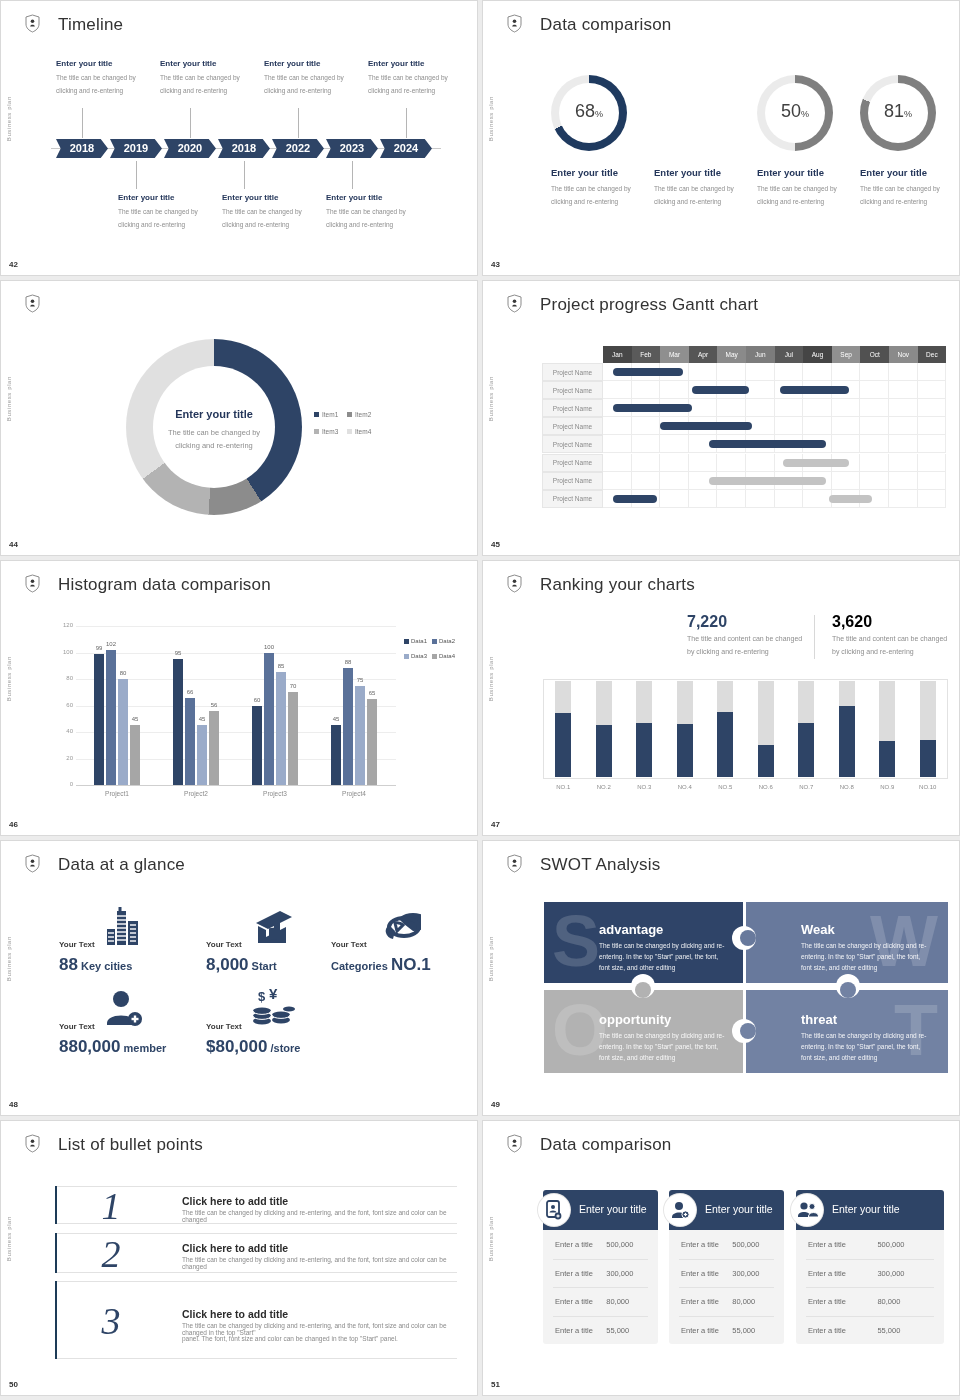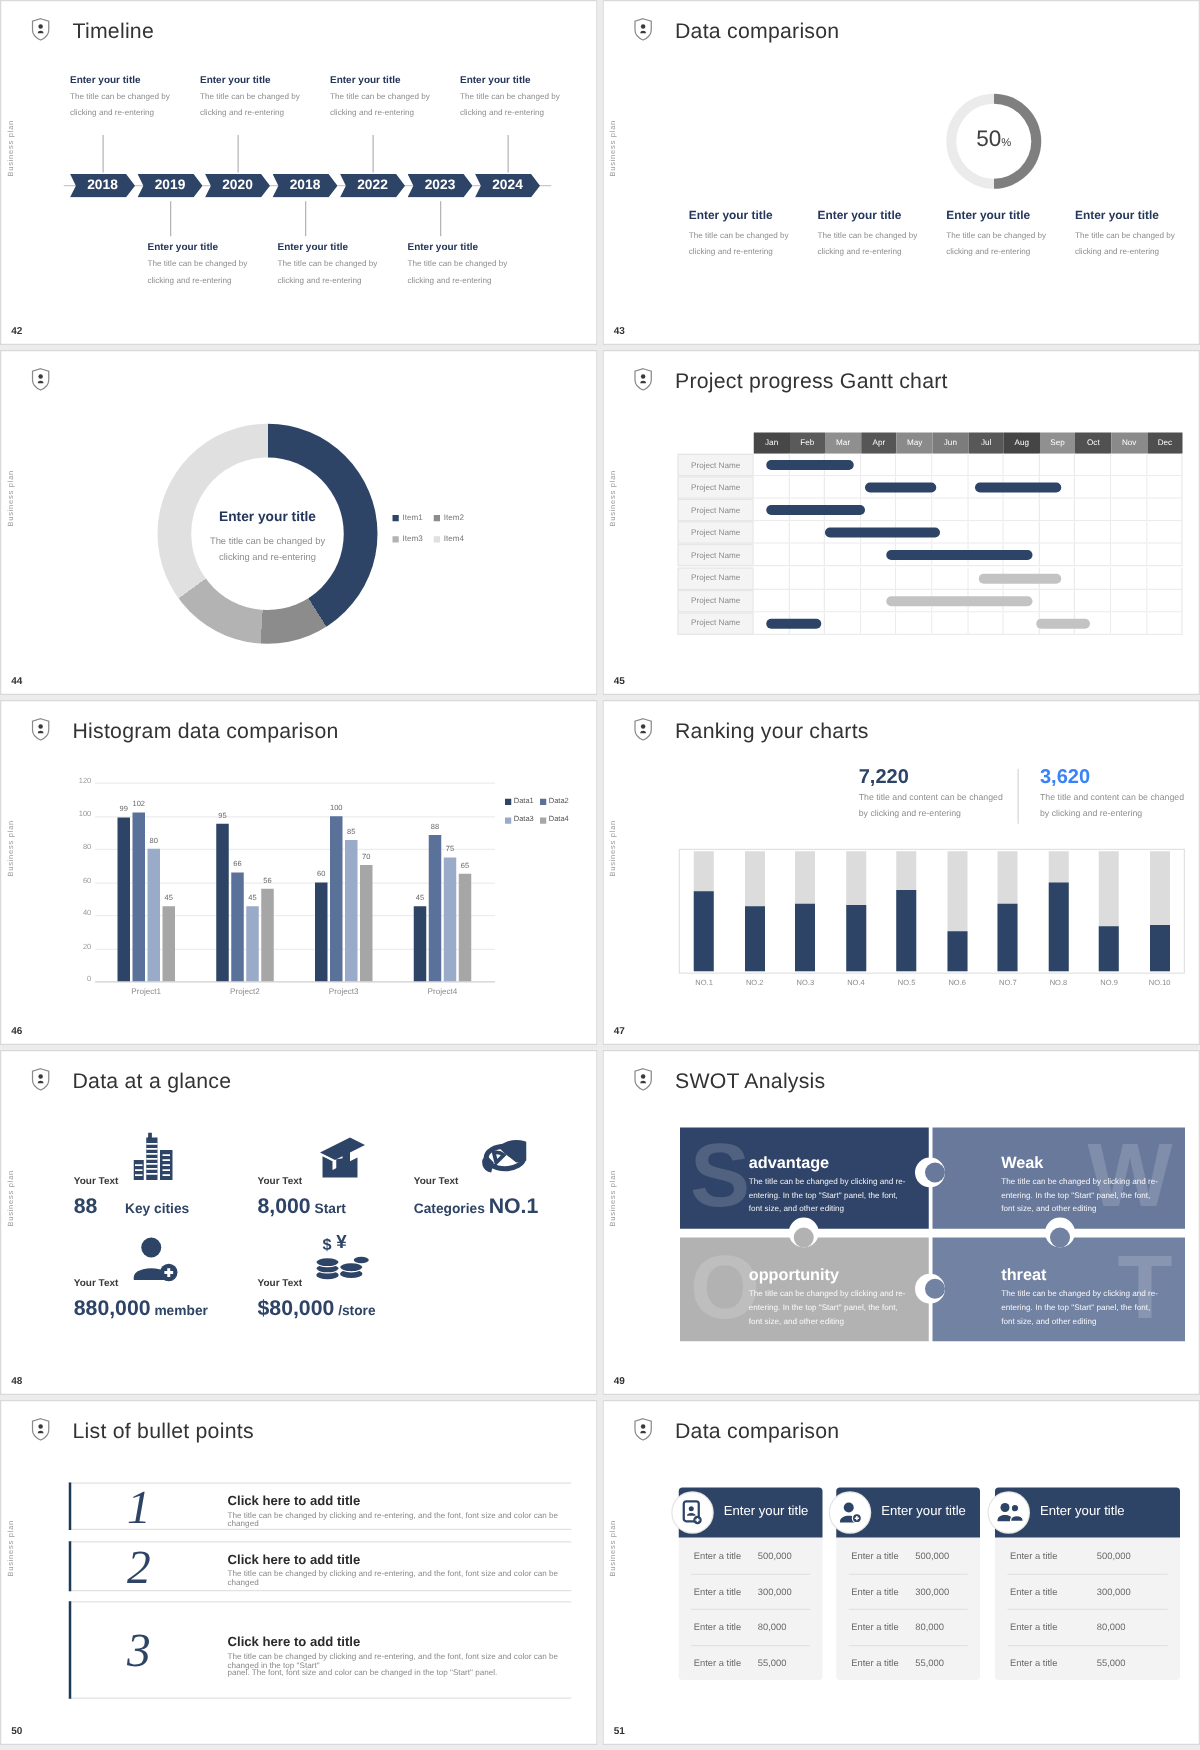--- a/index.html
+++ b/index.html
@@ -92,38 +92,46 @@
 
   <section class="slide">
     <span class="logo"><svg width="15" height="19" viewBox="0 0 15 19">
           <path d="M7.5 1 L14 3 v7 c0 4 -3 6.5 -6.5 8 C4 16.5 1 14 1 10 V3 Z" fill="#fff" stroke="#8a8a8a" stroke-width="1"></path>
           <circle cx="7.5" cy="7.2" r="1.8" fill="#3a3a3a"></circle>
           <path d="M5.2 12.6 c0-2.6 4.6-2.6 4.6 0 z" fill="#3a3a3a"></path>
         </svg></span>
     <span class="brand-v">Business plan</span>
     <h2 class="slide-title">Data comparison</h2>
     <div class="content" id="c-rings">
+        <div class="abs" style="left: 68px; top: 74px; width: 76px; height: 76px; border-radius: 50%; background: conic-gradient(rgb(31, 58, 95) 0deg, rgb(31, 58, 95) 68%, rgb(235, 235, 235) 68%, rgb(235, 235, 235) 100%);">
+          <div class="abs hole" style="left: 8px; top: 8px; width: 60px; height: 60px;"></div>
+          <div class="abs" style="left: 0px; top: 26px; width: 76px; text-align: center; color: rgb(64, 64, 64);"><span style="font-size: 18px;">68</span><span style="font-size: 9px;">%</span></div>
+        </div>
         <div class="abs" style="left: 68px; top: 166px; width: 95px;">
           <div class="abs t-title" style="position: relative; font-size: 9.5px;">Enter your title</div>
           <div class="abs t-desc" style="position: relative; margin-top: 4px;">The title can be changed by</div>
           <div class="abs t-desc" style="position: relative;">clicking and re-entering</div>
         </div>
         <div class="abs" style="left: 171px; top: 166px; width: 95px;">
           <div class="abs t-title" style="position: relative; font-size: 9.5px;">Enter your title</div>
           <div class="abs t-desc" style="position: relative; margin-top: 4px;">The title can be changed by</div>
           <div class="abs t-desc" style="position: relative;">clicking and re-entering</div>
         </div>
         <div class="abs" style="left: 274px; top: 74px; width: 76px; height: 76px; border-radius: 50%; background: conic-gradient(rgb(127, 127, 127) 0deg, rgb(127, 127, 127) 50%, rgb(235, 235, 235) 50%, rgb(235, 235, 235) 100%);">
           <div class="abs hole" style="left: 8px; top: 8px; width: 60px; height: 60px;"></div>
           <div class="abs" style="left: 0px; top: 26px; width: 76px; text-align: center; color: rgb(64, 64, 64);"><span style="font-size: 18px;">50</span><span style="font-size: 9px;">%</span></div>
         </div>
         <div class="abs" style="left: 274px; top: 166px; width: 95px;">
           <div class="abs t-title" style="position: relative; font-size: 9.5px;">Enter your title</div>
           <div class="abs t-desc" style="position: relative; margin-top: 4px;">The title can be changed by</div>
           <div class="abs t-desc" style="position: relative;">clicking and re-entering</div>
+        </div>
+        <div class="abs" style="left: 377px; top: 74px; width: 76px; height: 76px; border-radius: 50%; background: conic-gradient(rgb(127, 127, 127) 0deg, rgb(127, 127, 127) 81%, rgb(235, 235, 235) 81%, rgb(235, 235, 235) 100%);">
+          <div class="abs hole" style="left: 8px; top: 8px; width: 60px; height: 60px;"></div>
+          <div class="abs" style="left: 0px; top: 26px; width: 76px; text-align: center; color: rgb(64, 64, 64);"><span style="font-size: 18px;">81</span><span style="font-size: 9px;">%</span></div>
         </div>
         <div class="abs" style="left: 377px; top: 166px; width: 95px;">
           <div class="abs t-title" style="position: relative; font-size: 9.5px;">Enter your title</div>
           <div class="abs t-desc" style="position: relative; margin-top: 4px;">The title can be changed by</div>
           <div class="abs t-desc" style="position: relative;">clicking and re-entering</div>
         </div>
       </div>
     <span class="pageno">43</span>
   </section>
 
@@ -386,21 +394,21 @@
           <path d="M7.5 1 L14 3 v7 c0 4 -3 6.5 -6.5 8 C4 16.5 1 14 1 10 V3 Z" fill="#fff" stroke="#8a8a8a" stroke-width="1"></path>
           <circle cx="7.5" cy="7.2" r="1.8" fill="#3a3a3a"></circle>
           <path d="M5.2 12.6 c0-2.6 4.6-2.6 4.6 0 z" fill="#3a3a3a"></path>
         </svg></span>
     <span class="brand-v">Business plan</span>
     <h2 class="slide-title">Ranking your charts</h2>
     <div class="content" id="c-ranking">
         <div class="abs" style="left: 204px; top: 52px; font-size: 16px; font-weight: 700; color: rgb(46, 68, 102);">7,220</div>
         <div class="abs" style="left: 204px; top: 74px; font-size: 7px; color: rgb(142, 142, 142);">The title and content can be changed</div>
         <div class="abs" style="left: 204px; top: 87px; font-size: 7px; color: rgb(142, 142, 142);">by clicking and re-entering</div>
-        <div class="abs" style="left: 349px; top: 52px; font-size: 16px; font-weight: 700; color: #3b82f6;">3,620</div>
+        <div class="abs" style="left: 349px; top: 52px; font-size: 16px; font-weight: 700; color: #000000;">3,620</div>
         <div class="abs" style="left: 349px; top: 74px; font-size: 7px; color: rgb(142, 142, 142);">The title and content can be changed</div>
         <div class="abs" style="left: 349px; top: 87px; font-size: 7px; color: rgb(142, 142, 142);">by clicking and re-entering</div>
         <div class="abs" style="left: 331px; top: 54px; width: 1px; height: 44px; background: rgb(216, 216, 216);"></div>
         <div class="abs" style="left: 60px; top: 118px; width: 405px; height: 100px; border: 1px solid rgb(226, 226, 226); box-sizing: border-box; background: rgb(255, 255, 255);"></div>
         <div class="abs" style="left: 72.25px; top: 120px; width: 16px; height: 96px; background: rgb(220, 220, 220);"></div>
         <div class="abs" style="left: 72.25px; top: 151.68px; width: 16px; height: 64.32px; background: rgb(46, 68, 102);"></div>
         <div class="abs" style="left: 60px; top: 223px; width: 40.5px; text-align: center; font-size: 6px; color: rgb(138, 138, 138);">NO.1</div>
         <div class="abs" style="left: 112.75px; top: 120px; width: 16px; height: 96px; background: rgb(220, 220, 220);"></div>
         <div class="abs" style="left: 112.75px; top: 164.16px; width: 16px; height: 51.84px; background: rgb(46, 68, 102);"></div>
         <div class="abs" style="left: 100.5px; top: 223px; width: 40.5px; text-align: center; font-size: 6px; color: rgb(138, 138, 138);">NO.2</div>
@@ -461,21 +469,21 @@
                   <line x1="27" y1="22" x2="33" y2="22"></line>
                   <line x1="27" y1="26" x2="33" y2="26"></line>
                   <line x1="27" y1="30" x2="33" y2="30"></line>
                   <line x1="27" y1="34" x2="33" y2="34"></line>
                   <line x1="5" y1="26" x2="11" y2="26"></line>
                   <line x1="5" y1="30" x2="11" y2="30"></line>
                   <line x1="5" y1="34" x2="11" y2="34"></line>
                 </g>
               </svg></span>
           </div>
-          <div class="abs" style="left: 0px; top: 46px; width: 170px; white-space: nowrap; color: rgb(46, 68, 102);"><span style="font-size: 17px; font-weight: 700;">88</span><span style="font-size: 11px; font-weight: 700; margin-left: 19px;"> Key cities </span></div>
+          <div class="abs" style="left: 0px; top: 46px; width: 170px; white-space: nowrap; color: rgb(46, 68, 102);"><span style="font-size: 17px; font-weight: 700;">88</span><span style="font-size: 11px; font-weight: 700;"> Key cities </span></div>
         </div>
         <div class="abs" style="left: 205px; top: 68px; width: 150px; height: 70px;">
           <div class="abs" style="left: 0px; bottom: 28px; width: 150px; height: 44px; display: flex; align-items: flex-end; top: auto;">
             <span style="font-size: 8px; font-weight: 700; color: rgb(58, 58, 58); padding-bottom: 2px;">Your Text</span>
             <span style="margin-left: 8px;"><svg width="46" height="40" viewBox="0 0 46 40" fill="#2e4466">
                 <path d="M6 16 L30 4 L42 10 L18 22 Z"></path>
                 <path d="M8 19 L8 36 L36 36 L36 20 L30 23 L30 12 L24 15 L24 26 L16 30 L16 23 Z"></path>
                 <rect x="19" y="24" width="8" height="12" transform="skewY(-8)" fill="#2e4466"></rect>
               </svg></span>
           </div>

